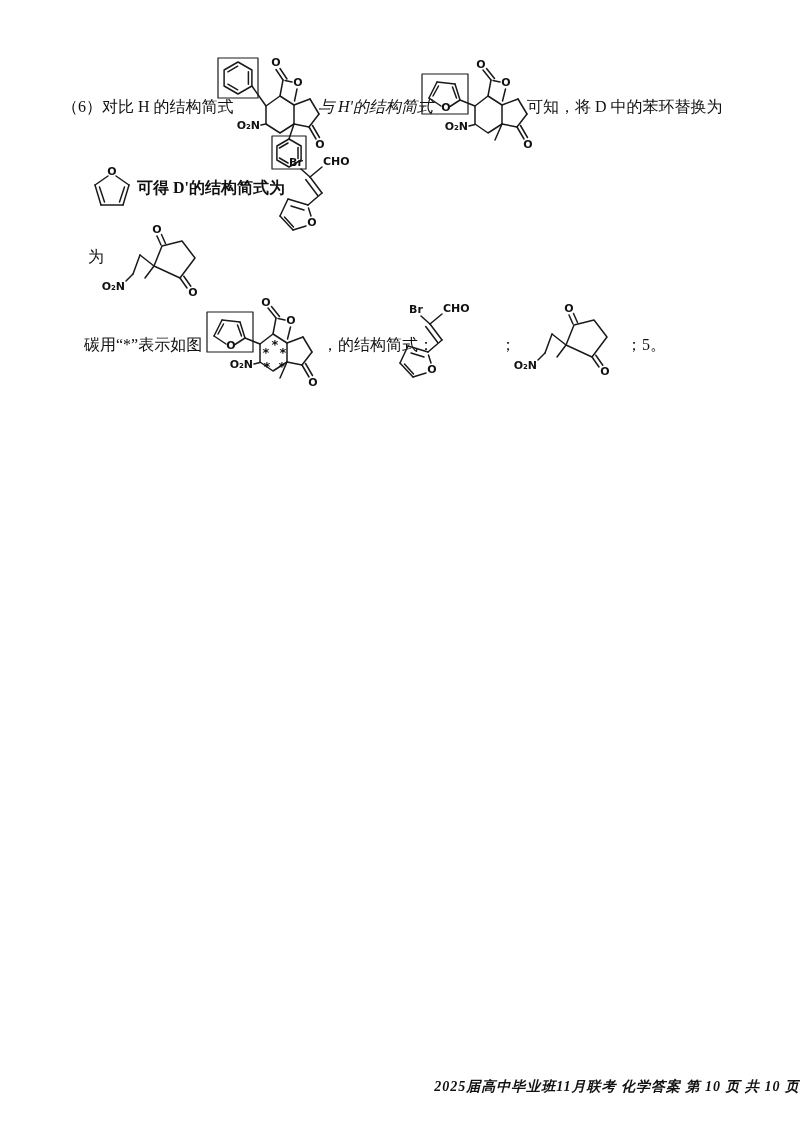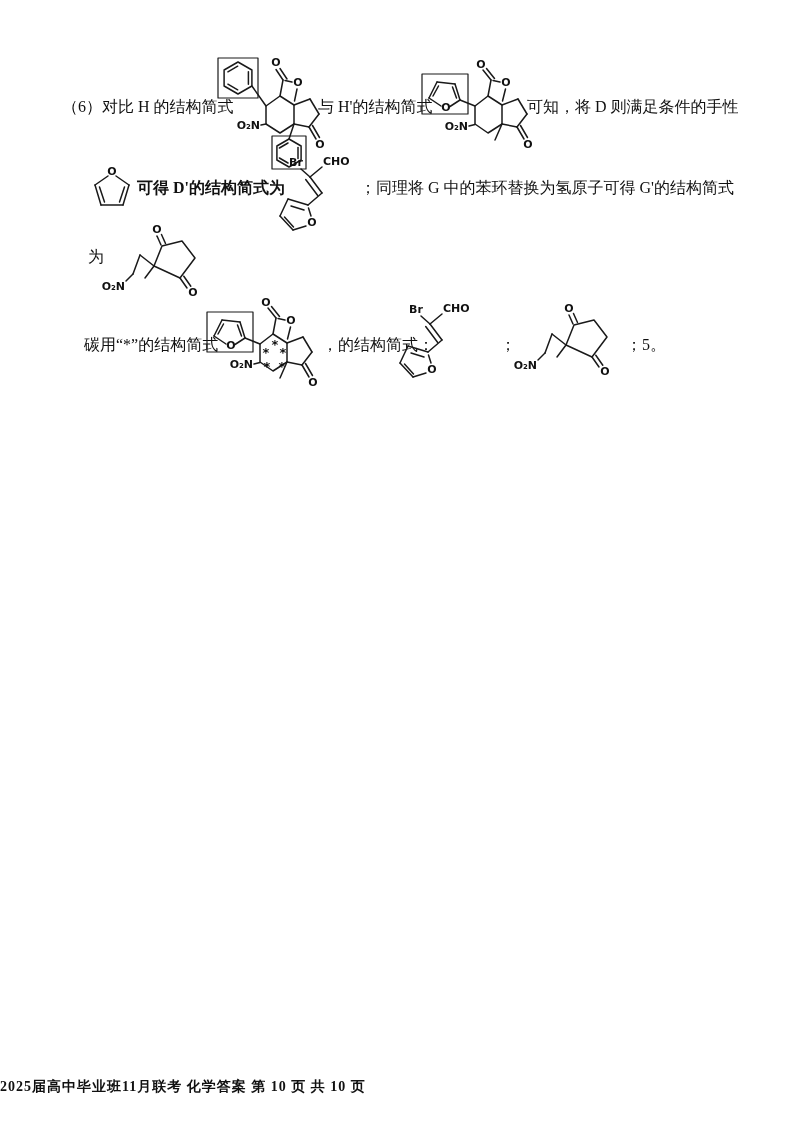--- a/index.html
+++ b/index.html
@@ -26,22 +26,23 @@
   }
   svg.struct rect{stroke-width:1.2;}
   svg.struct text{
     fill:#111; font-family:"DejaVu Sans", sans-serif;
     font-size:11px; stroke:none; font-weight:bold;
   }
   svg.struct text.star{font-size:13px;}
   .footer{
     position:absolute;
     left:0; right:0; top:1078px;
-    text-align:left;
+    text-align:right;
     font-size:14px;
+    font-style:italic;
     font-weight:bold;
     letter-spacing:1px;
     color:#111;
   }
 </style>
 </head>
 <body>
 
 <div class="page">
 
@@ -79,21 +80,21 @@
     <text x="106" y="92" text-anchor="middle">O</text>
 
     <line x1="80" y1="68" x2="75" y2="83"></line>
     <rect x="58" y="80" width="34" height="33"></rect>
     <polygon points="75,83 87.1,90 87.1,104 75,111 62.9,104 62.9,90"></polygon>
     <line x1="84" y1="91.5" x2="84" y2="102.5"></line>
     <line x1="74" y1="107" x2="65.4" y2="102"></line>
     <line x1="65.4" y1="92" x2="74" y2="87"></line>
   </svg>
 
-  <span class="t" style="left:318px;top:97px;">与 H'的结构简式</span>
+  <span class="t" style="left:318px;top:97px;font-style:italic;">与 H'的结构简式</span>
 
   <svg class="struct" style="left:420px;top:60px;" width="115" height="96" viewBox="0 0 115 96">
     <rect x="2" y="14" width="46" height="40"></rect>
 
     <line x1="40" y1="40" x2="35" y2="24"></line>
     <line x1="35" y1="24" x2="17" y2="22"></line>
     <line x1="17" y1="22" x2="9" y2="38"></line>
     <line x1="9" y1="38" x2="21" y2="46"></line>
     <line x1="30" y1="46.5" x2="40" y2="40"></line>
     <line x1="36.5" y1="38" x2="32.5" y2="27"></line>
@@ -117,21 +118,21 @@
     <line x1="98" y1="39" x2="107" y2="54"></line>
     <line x1="107" y1="54" x2="97" y2="67"></line>
     <line x1="97" y1="67" x2="82" y2="64"></line>
     <line x1="97" y1="67" x2="104" y2="79"></line>
     <line x1="100.5" y1="65.5" x2="107.5" y2="77.5"></line>
     <text x="108" y="88" text-anchor="middle">O</text>
 
     <line x1="82" y1="64" x2="75" y2="80"></line>
   </svg>
 
-  <span class="t" style="left:527px;top:97px;">可知，将 D 则满足条件的手性</span>
+  <span class="t" style="left:527px;top:97px;">可知，将 D 中的苯环替换为</span>
 
   <svg class="struct" style="left:88px;top:163px;" width="48" height="52" viewBox="0 0 48 52">
     <text x="24" y="12" text-anchor="middle">O</text>
     <line x1="28" y1="13" x2="41" y2="22"></line>
     <line x1="20" y1="13" x2="7" y2="22"></line>
     <line x1="41" y1="22" x2="35" y2="42"></line>
     <line x1="35" y1="42" x2="13" y2="42"></line>
     <line x1="13" y1="42" x2="7" y2="22"></line>
     <line x1="36.5" y1="24" x2="31.5" y2="39"></line>
     <line x1="11.5" y1="24" x2="16.5" y2="39"></line>
@@ -151,41 +152,40 @@
     <line x1="30" y1="55" x2="10" y2="49"></line>
     <line x1="10" y1="49" x2="2" y2="66"></line>
     <line x1="2" y1="66" x2="15" y2="80"></line>
     <line x1="15" y1="80" x2="28" y2="76"></line>
     <line x1="33" y1="66" x2="30.5" y2="58"></line>
     <line x1="26" y1="60" x2="13" y2="56"></line>
     <line x1="6.5" y1="67" x2="15.5" y2="77"></line>
     <text x="34" y="76" text-anchor="middle">O</text>
   </svg>
 
-  <span class="t" style="left:360px;top:178px;">；同理将 G 中的苯环替换为氢原子可得 G'的结构简式</span>
 
   <span class="t" style="left:88px;top:247px;">为</span>
 
   <svg class="struct" style="left:102px;top:224px;" width="108" height="74" viewBox="0 0 108 74">
     <polygon points="52,42 60,22 80,17 93,34 78,54"></polygon>
     <line x1="59" y1="21" x2="55" y2="12"></line>
     <line x1="63.5" y1="19.5" x2="59.5" y2="10.5"></line>
     <text x="55" y="9" text-anchor="middle">O</text>
     <line x1="78" y1="54" x2="85" y2="64"></line>
     <line x1="81.8" y1="52.2" x2="88.8" y2="62.2"></line>
     <text x="91" y="72" text-anchor="middle">O</text>
     <line x1="52" y1="42" x2="43" y2="54"></line>
     <line x1="52" y1="42" x2="38" y2="31"></line>
     <line x1="38" y1="31" x2="31" y2="50"></line>
     <line x1="31" y1="50" x2="24" y2="57"></line>
     <text x="23" y="66" text-anchor="end">O₂N</text>
   </svg>
 
 
-  <span class="t" style="left:84px;top:335px;">碳用“*”的结构简式</span>
+  <span class="t" style="left:84px;top:335px;">碳用“*”表示如图</span>
 
   <svg class="struct" style="left:205px;top:298px;" width="115" height="96" viewBox="0 0 115 96">
     <rect x="2" y="14" width="46" height="40"></rect>
     <line x1="40" y1="40" x2="35" y2="24"></line>
     <line x1="35" y1="24" x2="17" y2="22"></line>
     <line x1="17" y1="22" x2="9" y2="38"></line>
     <line x1="9" y1="38" x2="21" y2="46"></line>
     <line x1="30" y1="46.5" x2="40" y2="40"></line>
     <line x1="36.5" y1="38" x2="32.5" y2="27"></line>
     <line x1="18.5" y1="26" x2="13" y2="36"></line>

